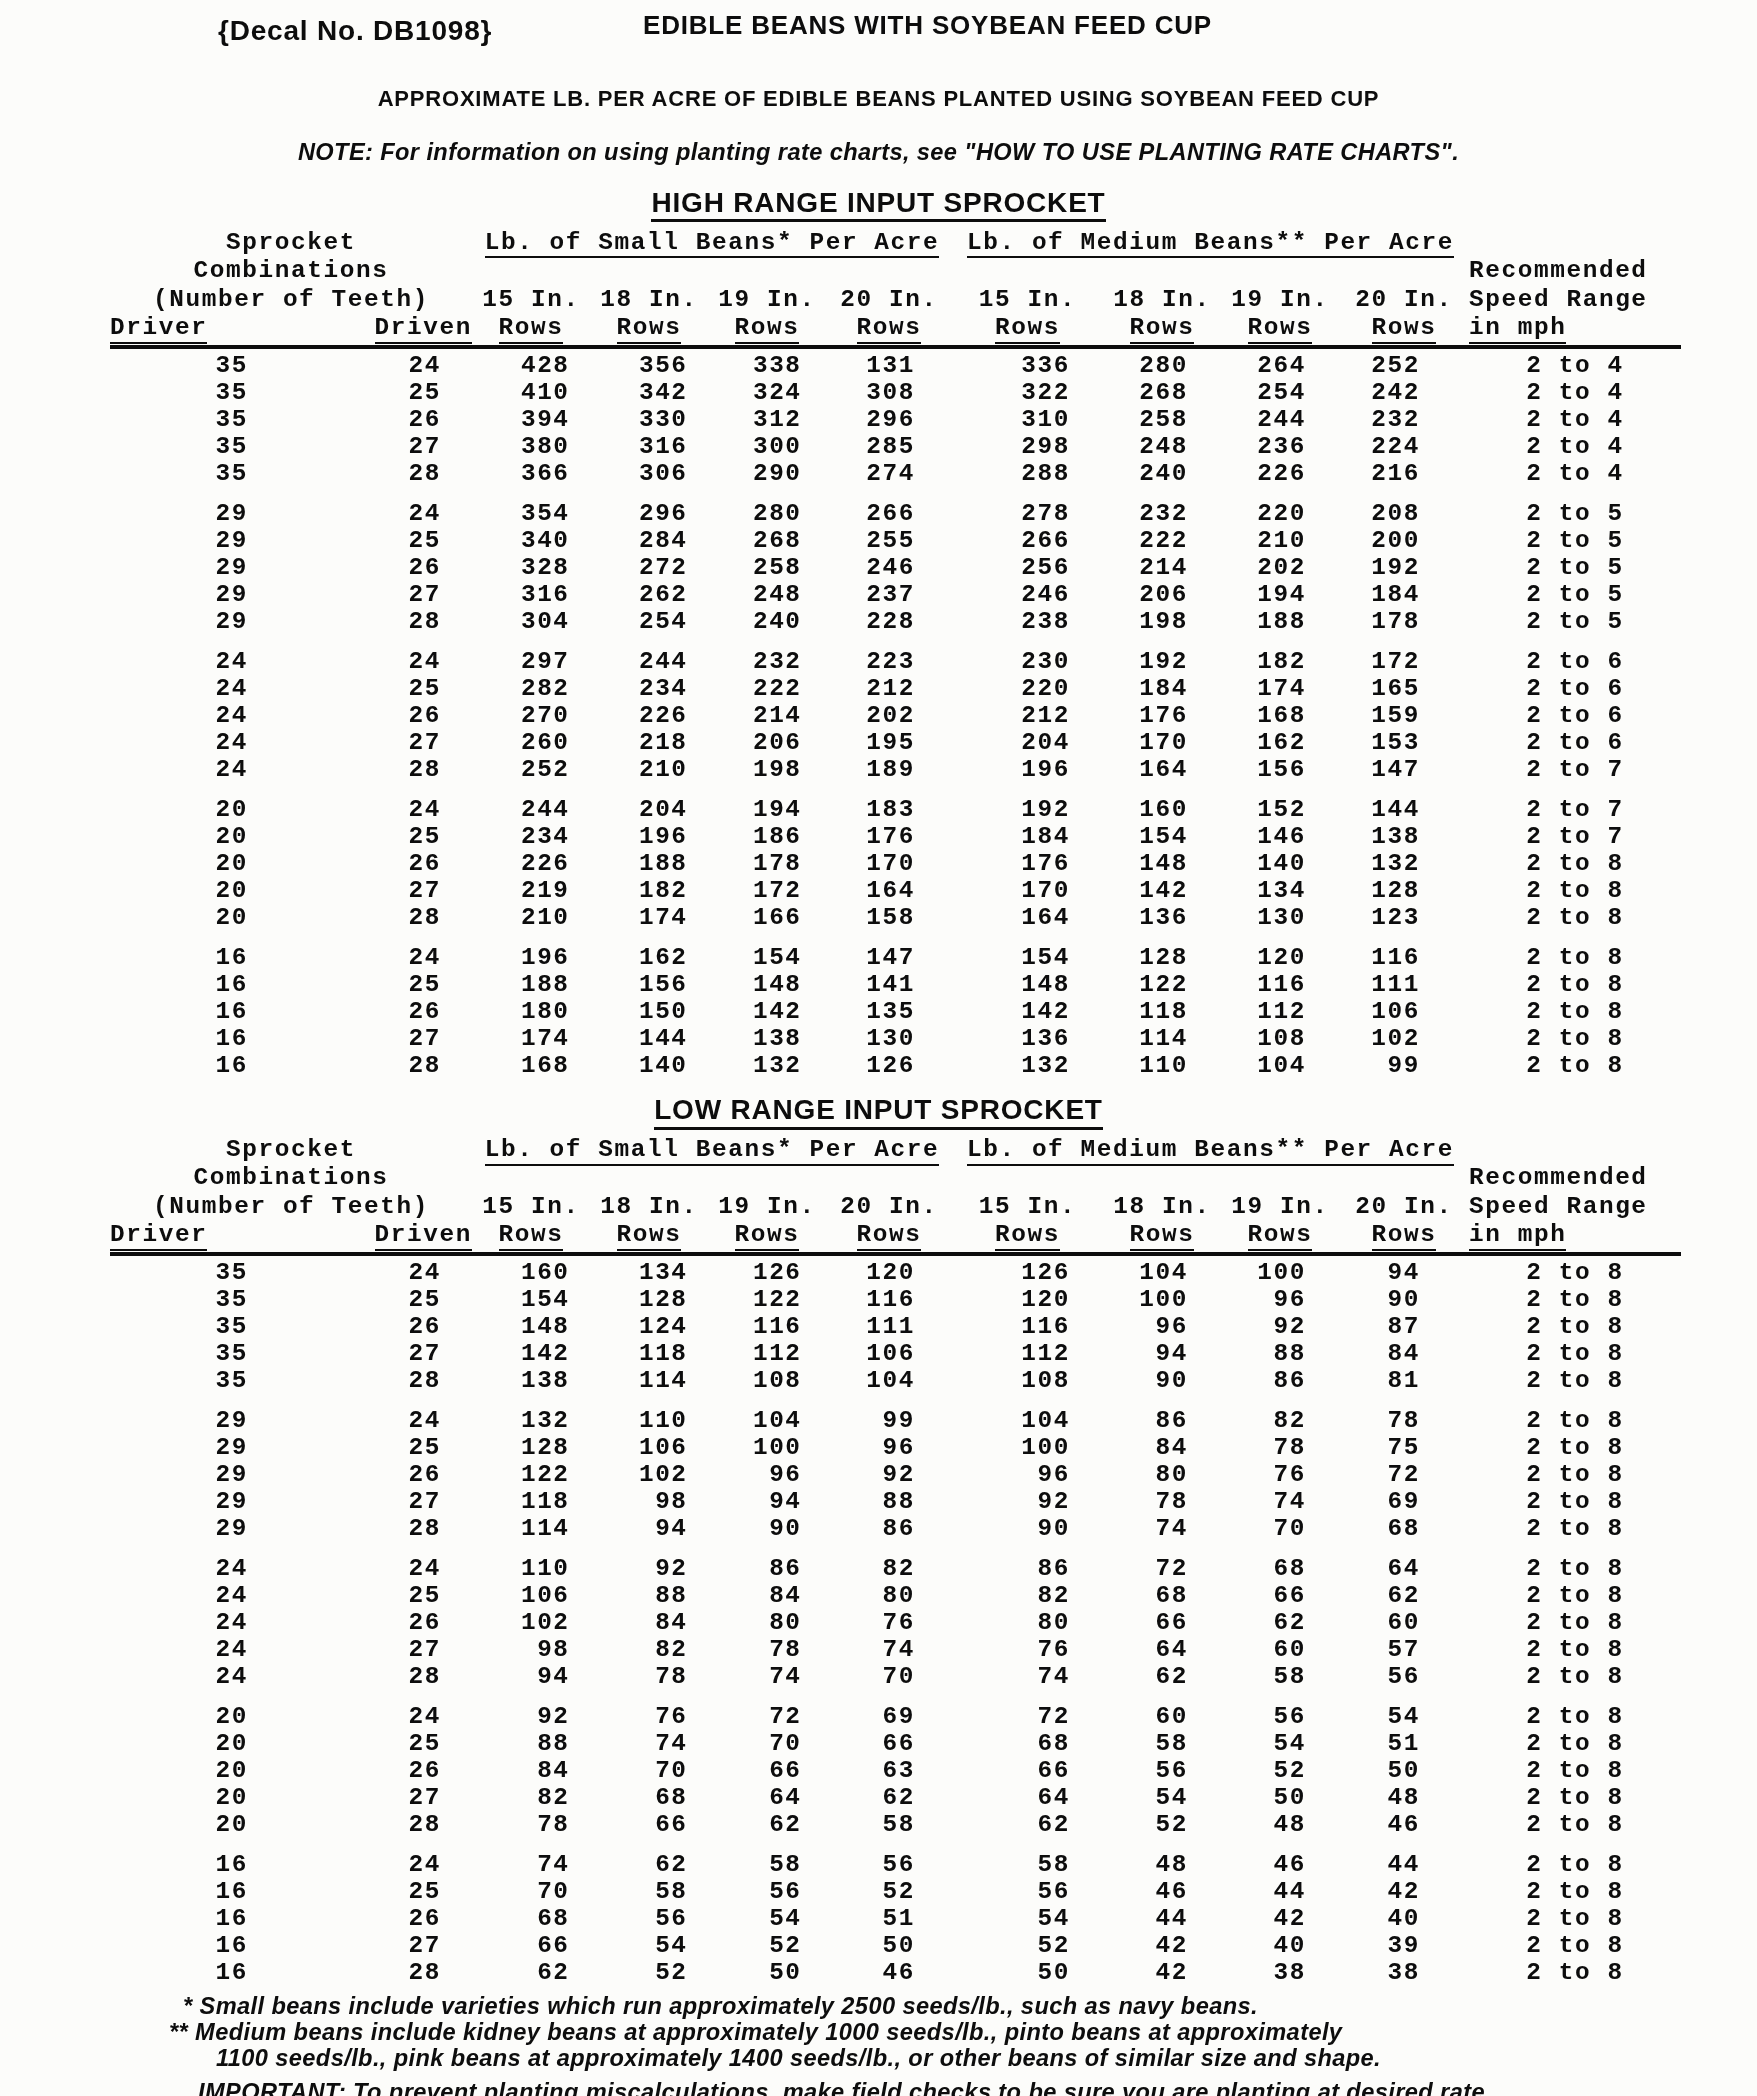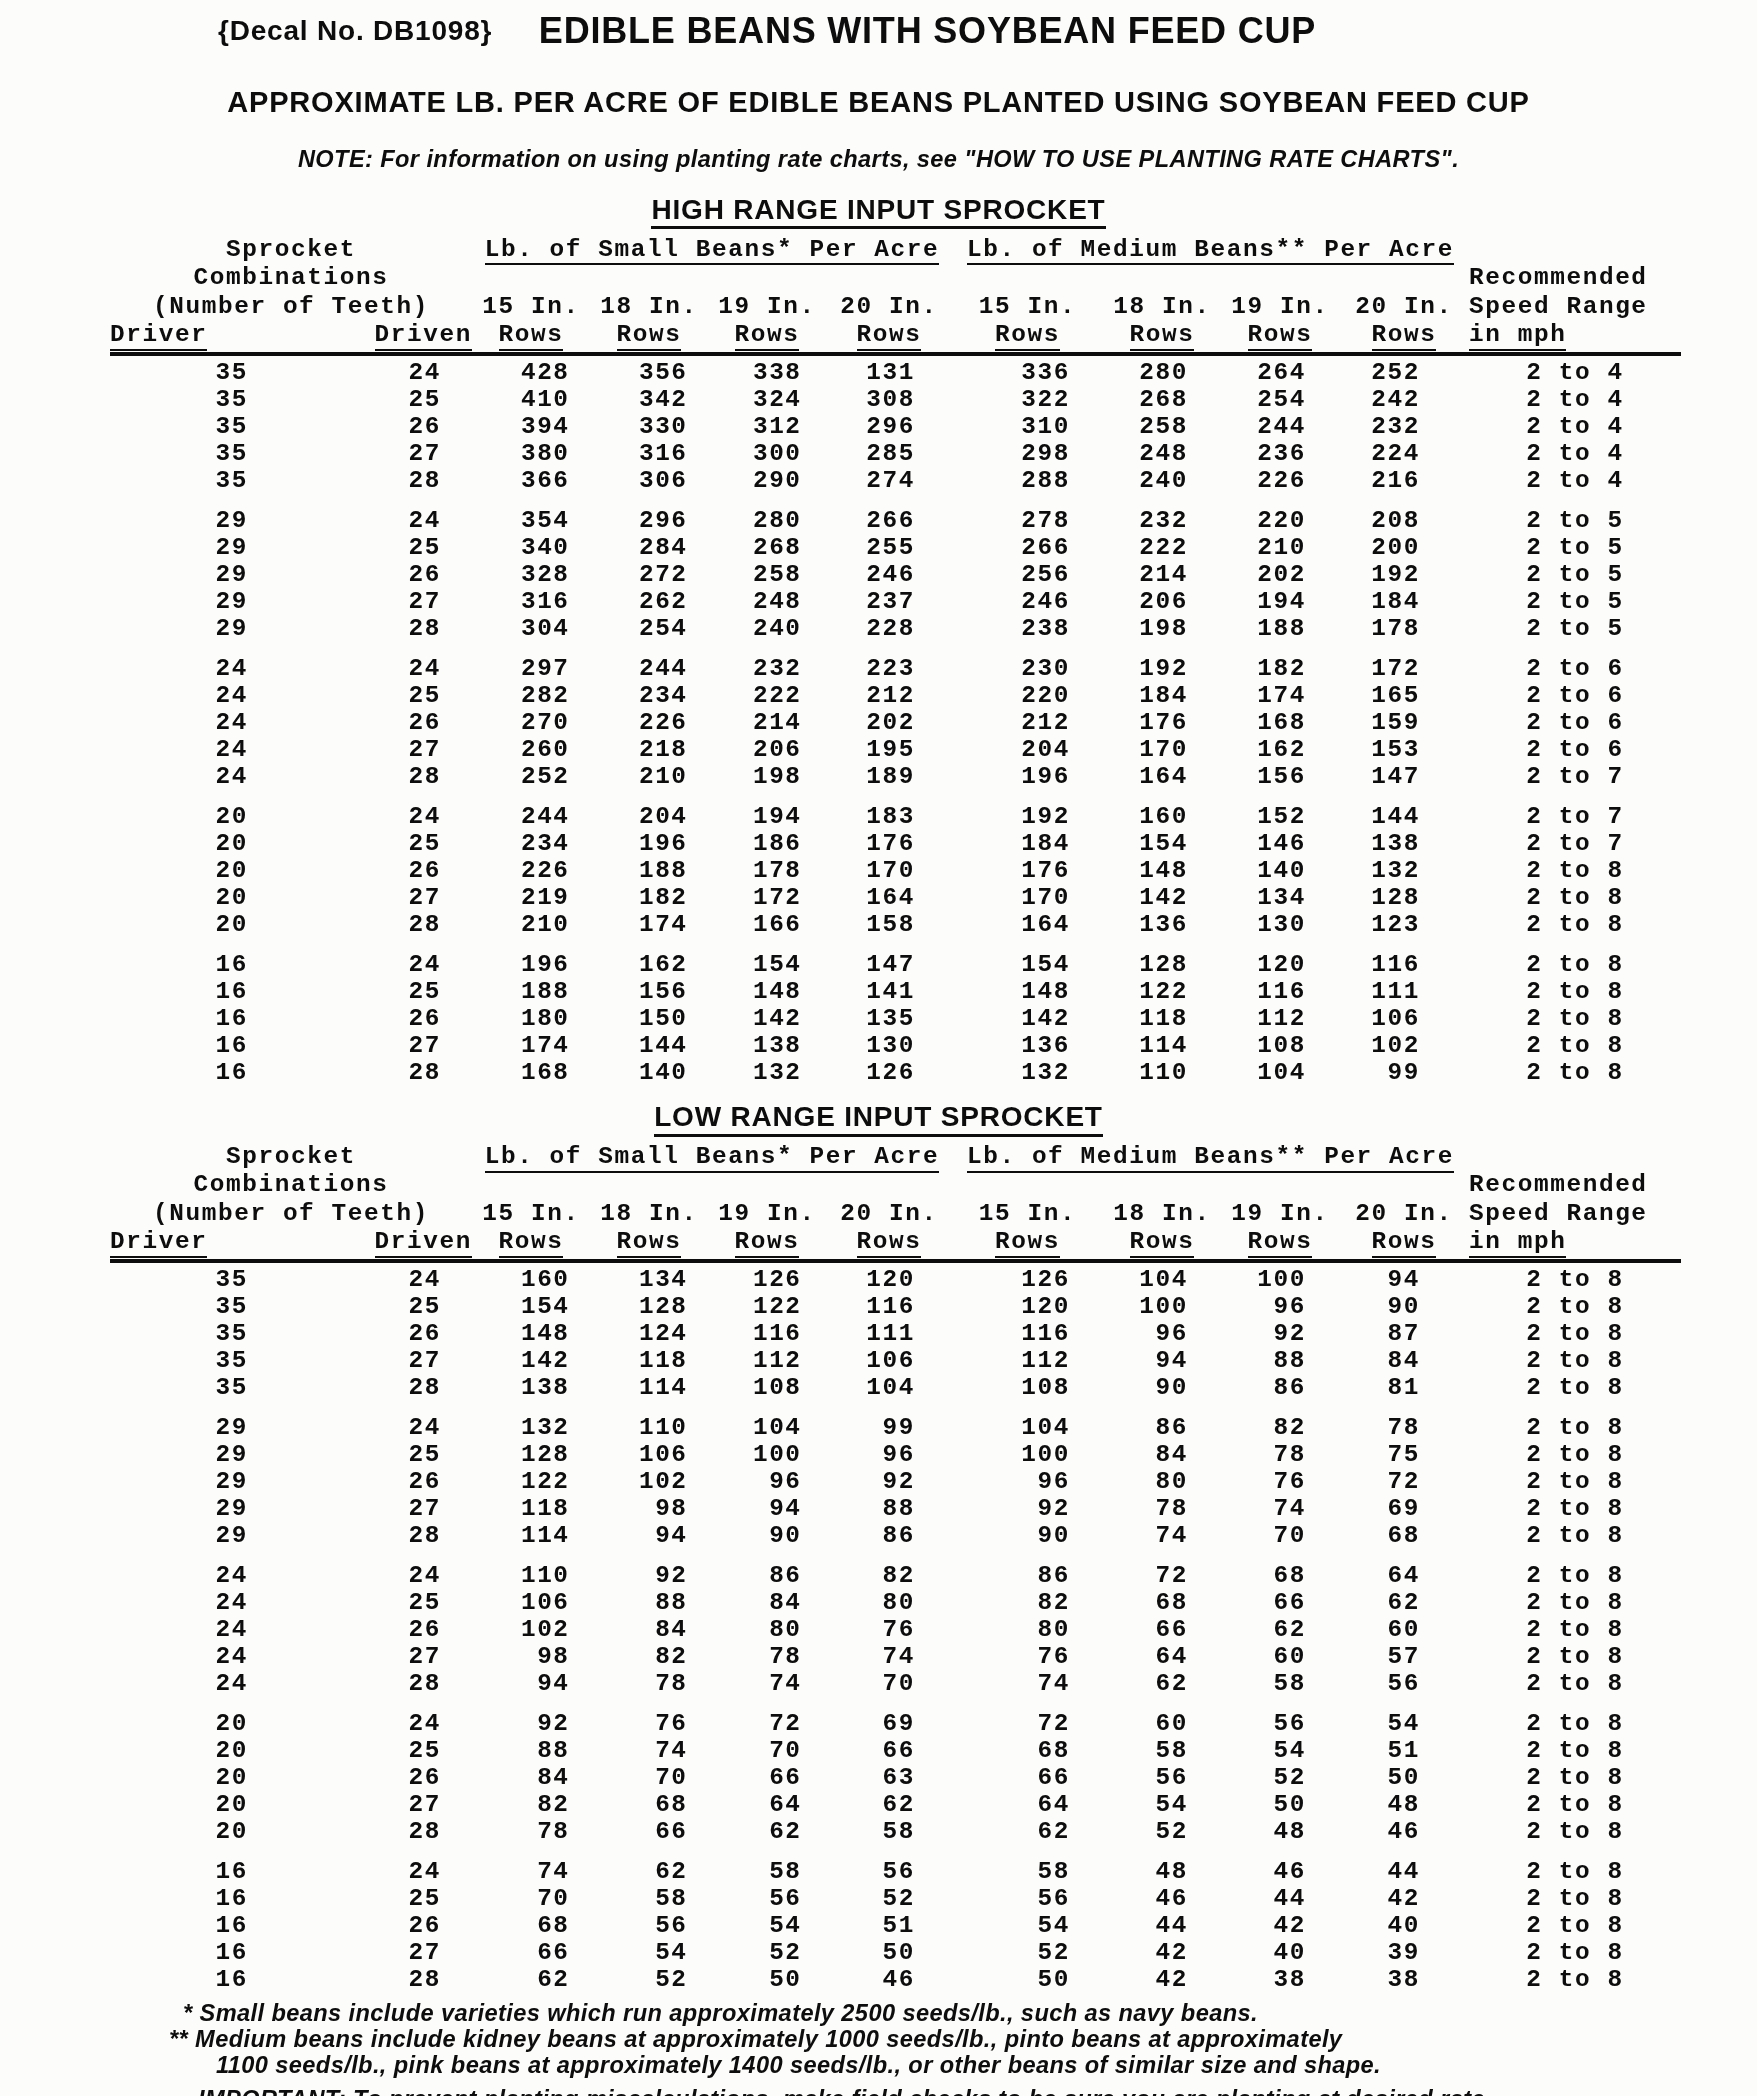--- a/index.html
+++ b/index.html
@@ -17,27 +17,27 @@
   
   .top-row { position:relative; height:42px; }
   .decal {
     position:absolute; left:218px; top:4.9px;
     font-family:"Liberation Sans","DejaVu Sans",sans-serif;
     font-size:28px; font-weight:bold; letter-spacing:0.8px;
   }
   .main-title {
     text-align:center;
     font-family:"Liberation Sans","DejaVu Sans",sans-serif;
-    font-size:36px; font-weight:bold; letter-spacing:0.8px;
+    font-size:26px; font-weight:bold; letter-spacing:0.8px;
     padding-left:98px;
   }
   .subtitle {
     margin-top:34px; text-align:center;
     font-family:"Liberation Sans","DejaVu Sans",sans-serif;
-    font-size:29px; font-weight:bold; letter-spacing:0.8px;
+    font-size:22px; font-weight:bold; letter-spacing:0.8px;
   }
   .note {
     margin-top:27px; text-align:center;
     font-family:"Liberation Sans","DejaVu Sans",sans-serif;
     font-style:italic; font-weight:600; font-size:23.6px; letter-spacing:0.4px;
   }
   .section-title {
     margin-top:21px; text-align:center;
     font-family:"Liberation Sans","DejaVu Sans",sans-serif;
     font-size:28px; font-weight:bold; letter-spacing:0.8px;

